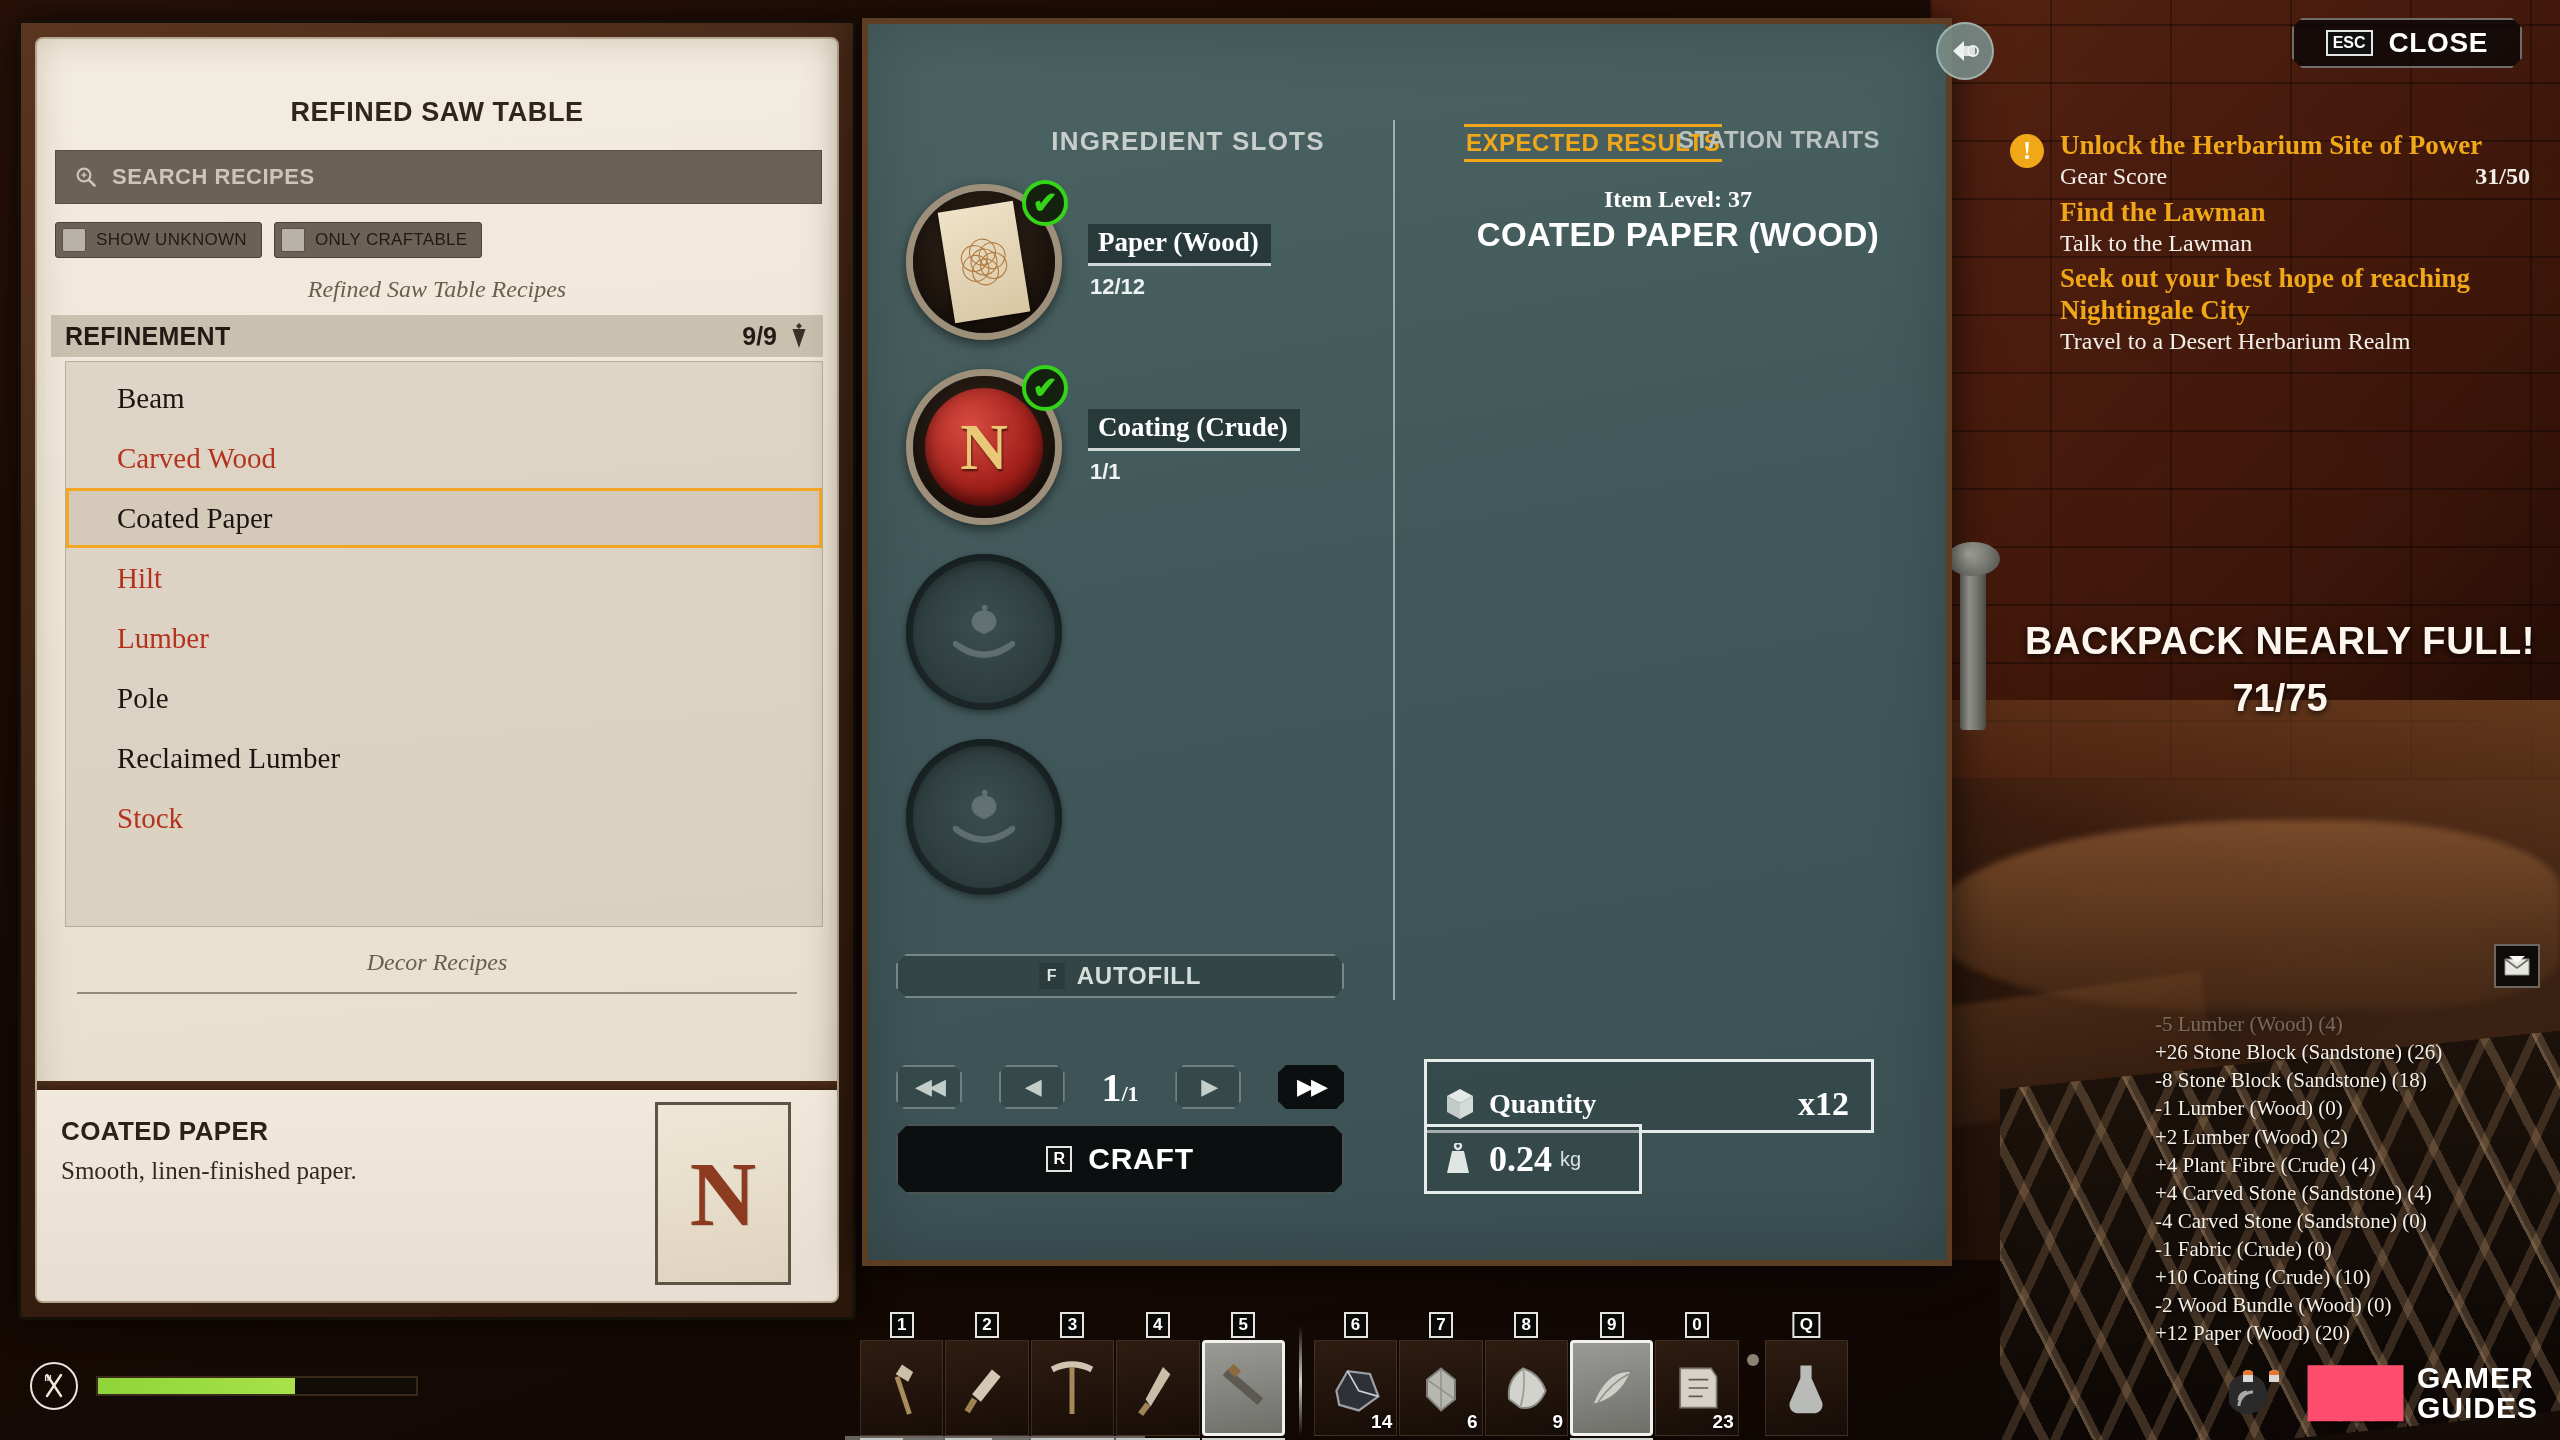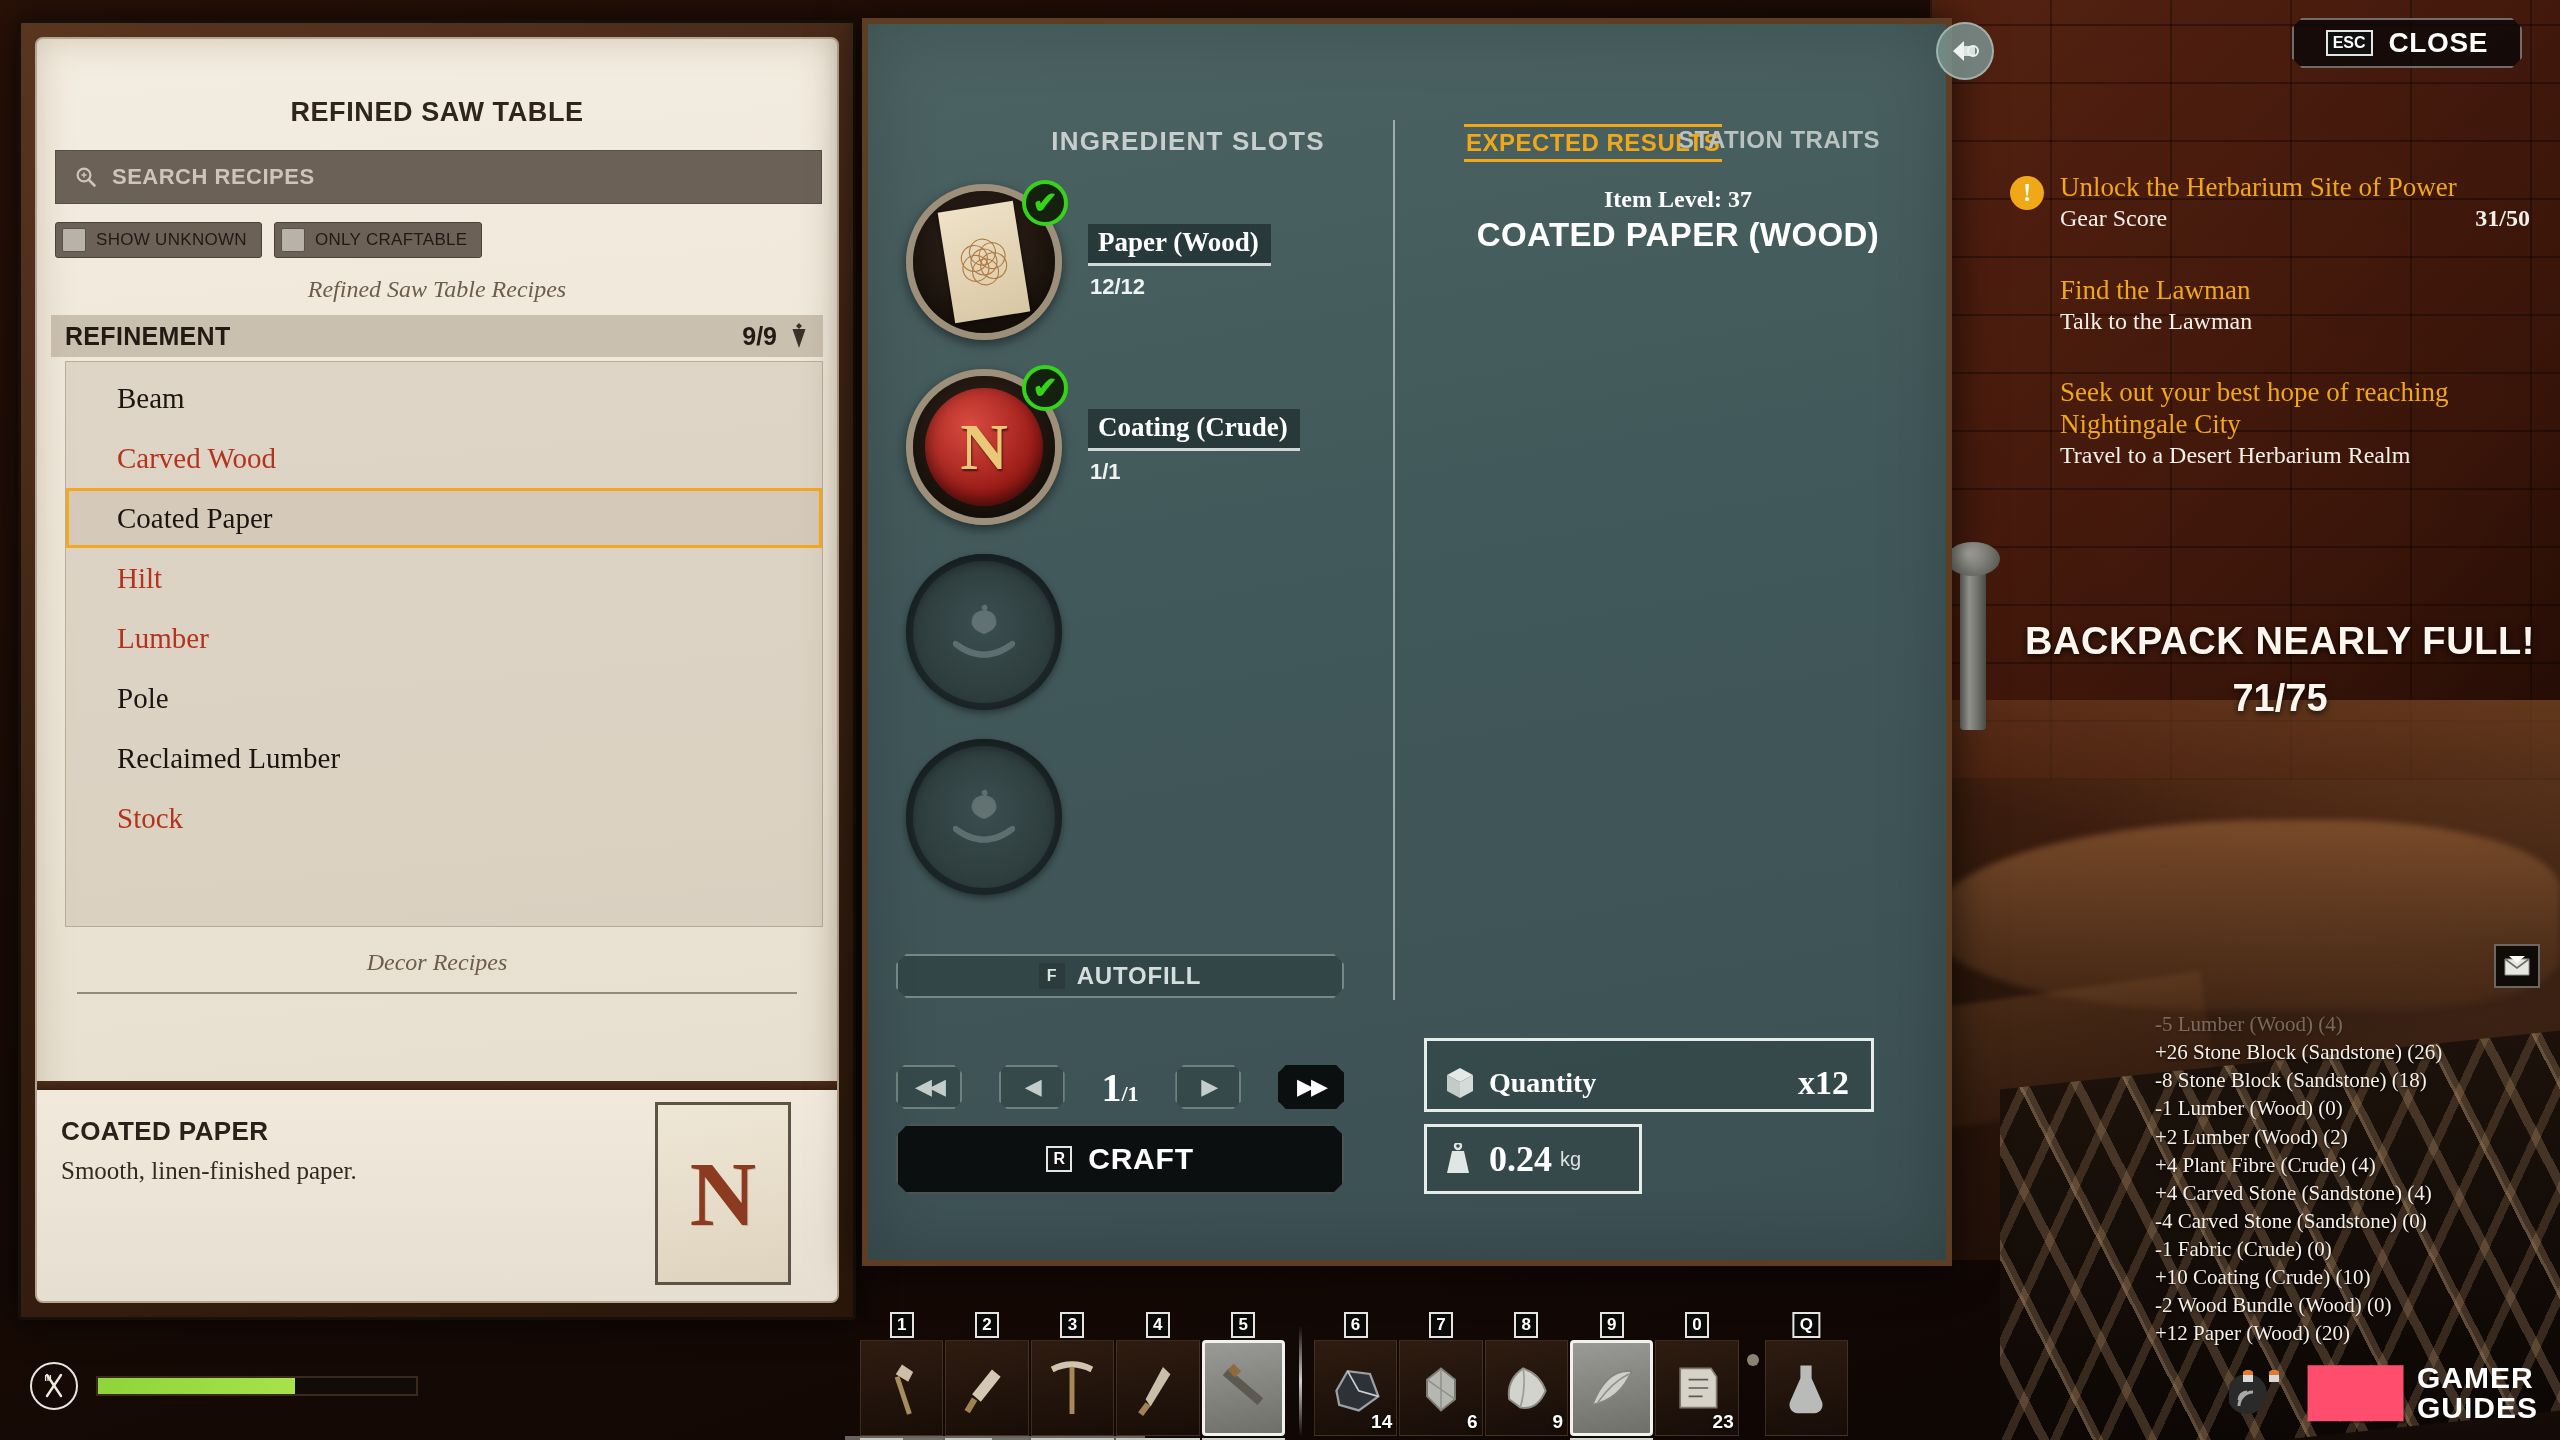--- a/index.html
+++ b/index.html
@@ -317,21 +317,21 @@
     position: absolute; left: 560px; top: 162px; width: 500px; text-align: center;
     font-family: "Liberation Serif", serif; font-weight: 700; font-size: 24px; color: #fff;
   }
   #result-name {
     position: absolute; left: 530px; top: 192px; width: 560px; text-align: center;
     font-family: "Liberation Sans", sans-serif; font-weight: 700;
     font-size: 33px; color: #fff; letter-spacing: .4px;
   }
 
   #quantity-box {
-    position: absolute; left: 556px; top: 1014px; width: 450px; height: 74px;
+    position: absolute; left: 556px; top: 1035px; width: 450px; height: 74px;
     border: 3px solid #e6ece9; background: rgba(40,58,58,.35);
     display: flex; align-items: center; justify-content: space-between;
     padding: 16px 22px 0 18px;
   }
   #quantity-box .left { display: flex; align-items: center; gap: 14px; }
   #quantity-box .lbl {
     font-family: "Liberation Serif", serif; font-weight: 700;
     font-size: 28px; color: #fff;
   }
   #quantity-box .val {
@@ -368,22 +368,22 @@
   }
   #close-btn .txt {
     font-family: "Liberation Sans", sans-serif; font-weight: 700;
     font-size: 28px; color: #fff; letter-spacing: .6px;
   }
 
   
   #quests { position: absolute; left: 2060px; top: 130px; width: 470px; }
   .quest { margin-bottom: 6px; }
   .quest .qname {
-    font-family: "Liberation Serif", serif; font-weight: 400;
-    font-size: 27px; color: #f0a818; line-height: 1.18; margin-top: 42px;
+    font-family: "Liberation Serif", serif; font-weight: 700;
+    font-size: 27px; color: #f0a818; line-height: 1.18;
   }
   .quest .qobj-row { display: flex; justify-content: space-between; align-items: baseline; }
   .quest .qobj { font-size: 24px; color: #f2efe9; line-height: 1.2; }
   .quest .qprog { font-size: 24px; color: #f2efe9; font-weight: 700; }
   #quest-bang {
     position: absolute; left: -50px; top: 4px; width: 34px; height: 34px;
     border-radius: 50%; background: #f0a818;
     display: flex; align-items: center; justify-content: center;
     color: #fffdf6; font-family: "Liberation Serif", serif; font-weight: 700; font-size: 26px;
   }

